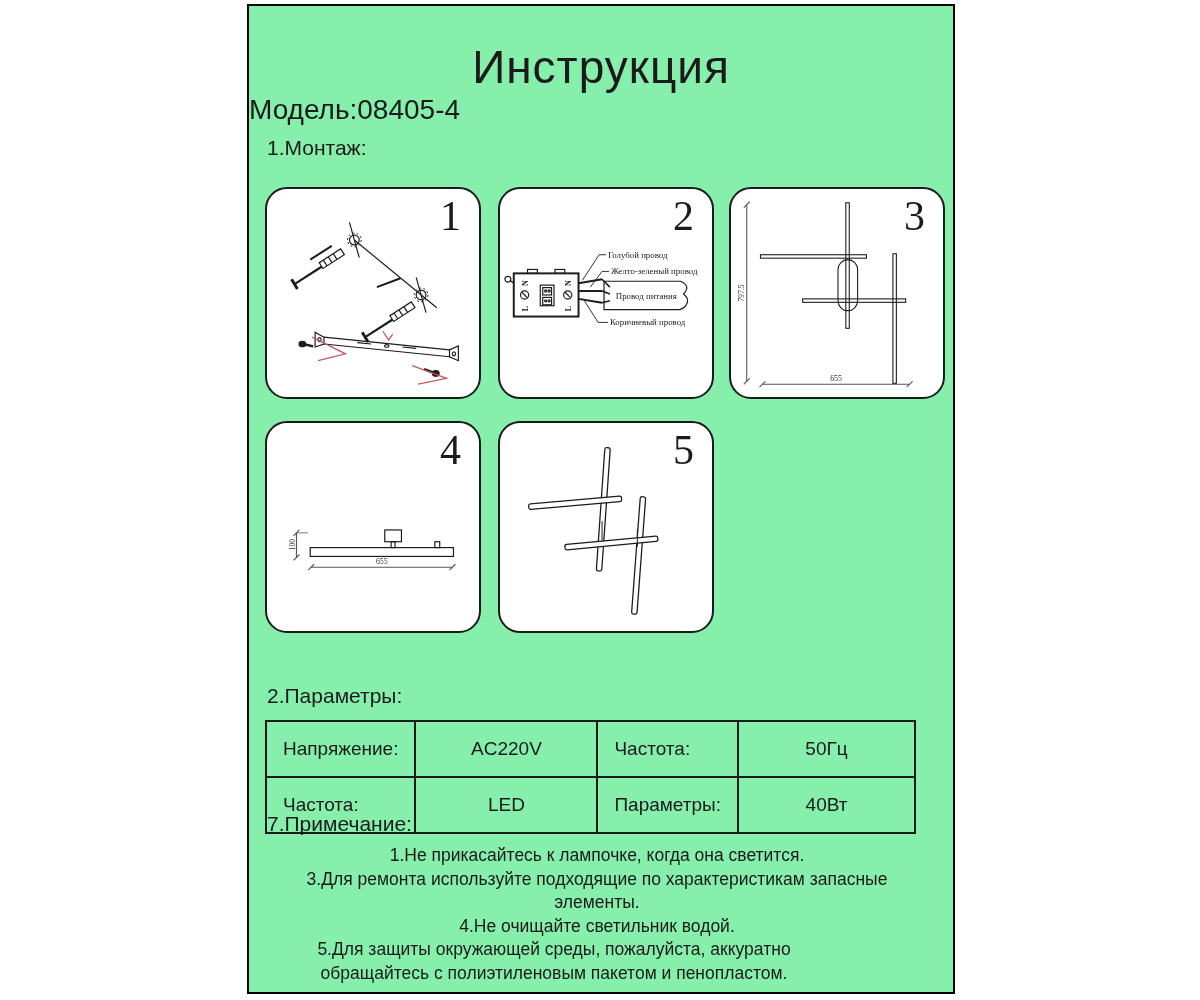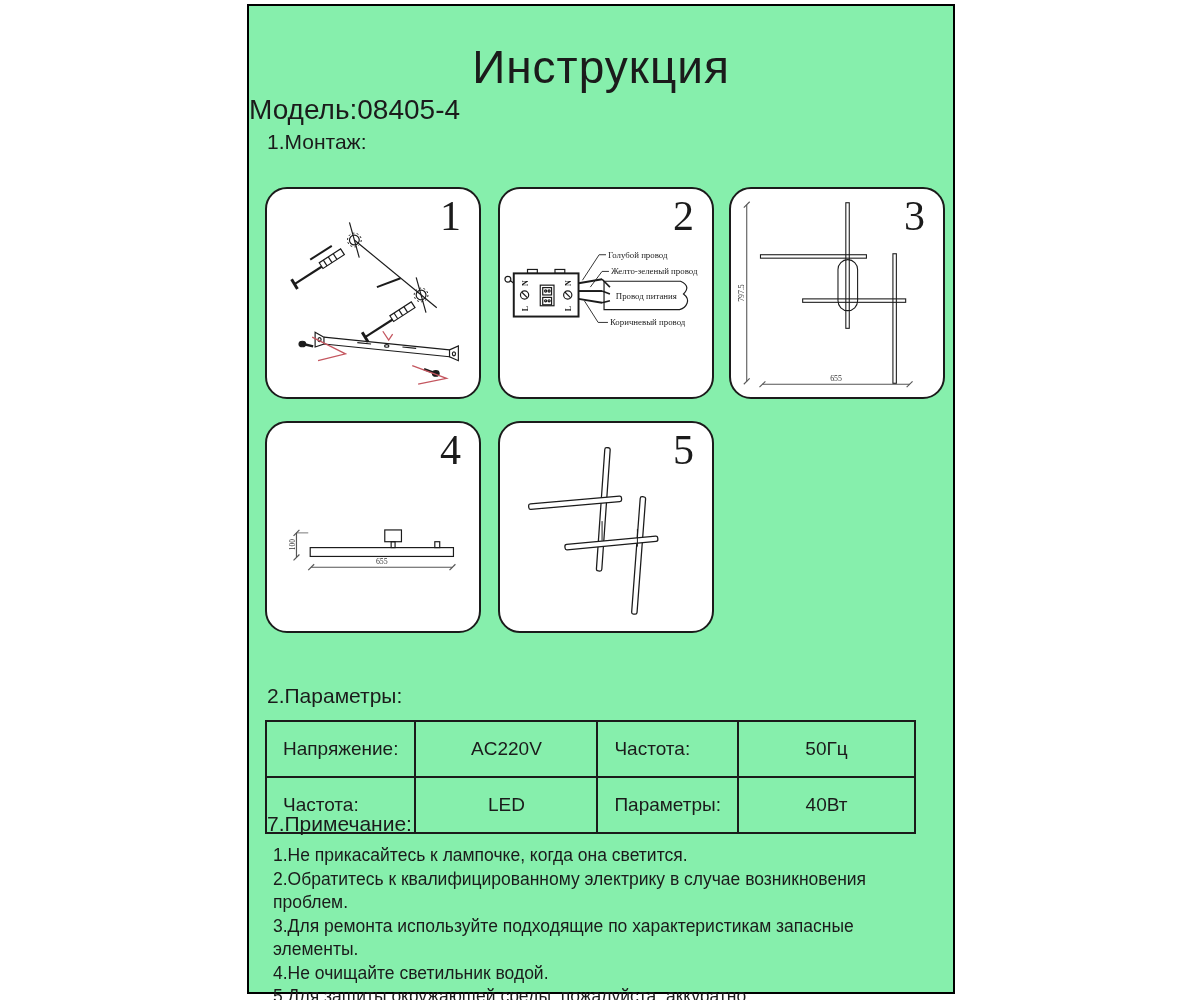--- a/index.html
+++ b/index.html
@@ -4,42 +4,42 @@
 <style>
   html,body{margin:0;padding:0;background:#ffffff;}
   .canvas{position:relative;width:1200px;height:1000px;background:#ffffff;overflow:hidden;
           font-family:"Liberation Sans",sans-serif;color:#1b1b1b;}
   .page{position:absolute;left:247px;top:4px;width:708px;height:990px;background:#86efac;
         border:2px solid #000000;box-sizing:border-box;}
   .doc-title{position:absolute;top:36px;left:0;width:100%;text-align:center;
              font-size:46px;line-height:1.1;letter-spacing:1px;}
   .doc-model{position:absolute;top:88px;left:0;width:100%;text-align:left;font-size:28px;}
   .section-label{position:absolute;left:18px;font-size:21px;}
-  #sec-montage{top:124px;text-align:center;}
+  #sec-montage{top:130px;text-align:center;}
   #sec-params{top:678px;}
   #sec-notes{top:806px;}
   .panel{position:absolute;width:216px;height:212px;border:2px solid #1b1b1b;
          border-radius:22px;box-sizing:border-box;background:#fff;}
   #panel1{left:16px;top:181px;}
   #panel2{left:249px;top:181px;}
   #panel3{left:480px;top:181px;}
   #panel4{left:16px;top:415px;}
   #panel5{left:249px;top:415px;}
   .panel-num{position:absolute;top:4px;right:18px;font-family:"Liberation Serif","DejaVu Serif",serif;
              font-size:42px;line-height:1.1;}
   .panel svg{position:absolute;left:0;top:0;width:100%;height:100%;}
   .fig-label{font-family:"Liberation Serif","DejaVu Serif",serif;fill:#1b1b1b;}
   .dim-label{font-family:"Liberation Serif","DejaVu Serif",serif;fill:#333;}
   table.params{position:absolute;left:16px;top:714px;border-collapse:collapse;table-layout:fixed;
                font-size:19px;}
   table.params td{border:2px solid #1b1b1b;height:34px;padding:16px;box-sizing:border-box;}
   td.plabel{padding-left:9px;text-align:left;}
   td.pvalue{text-align:center;}
   .notes{position:absolute;left:24px;top:838px;width:648px;font-size:17.5px;line-height:23.5px;}
-  .note-item{white-space:normal;}
+  .note-item{white-space:normal;text-align:center;}
   .note-wrap{max-width:562px;}
 </style>
 </head>
 <body>
 
 <div class="canvas">
   <div class="page">
 
     <div class="doc-title">Инструкция</div>
     <div class="doc-model">Модель:08405-4</div>
@@ -274,20 +274,19 @@
         <td class="plabel">Параметры:</td>
         <td class="pvalue">40Вт</td>
       </tr>
     </tbody>
       </table>
 
     <div class="section-label" id="sec-notes">7.Примечание:</div>
 
     <div class="notes">
       <div class="note-item">1.Не прикасайтесь к лампочке, когда она светится.</div>
-      <div class="note-item">2.Обратитесь к квалифицированному электрику в случае возникновения проблем.</div>
       <div class="note-item">3.Для ремонта используйте подходящие по характеристикам запасные элементы.</div>
       <div class="note-item">4.Не очищайте светильник водой.</div>
       <div class="note-item note-wrap">5.Для защиты окружающей среды, пожалуйста, аккуратно обращайтесь с полиэтиленовым пакетом и пенопластом.</div>
     </div>
 
   </div>
 </div>
 
 </body></html>

